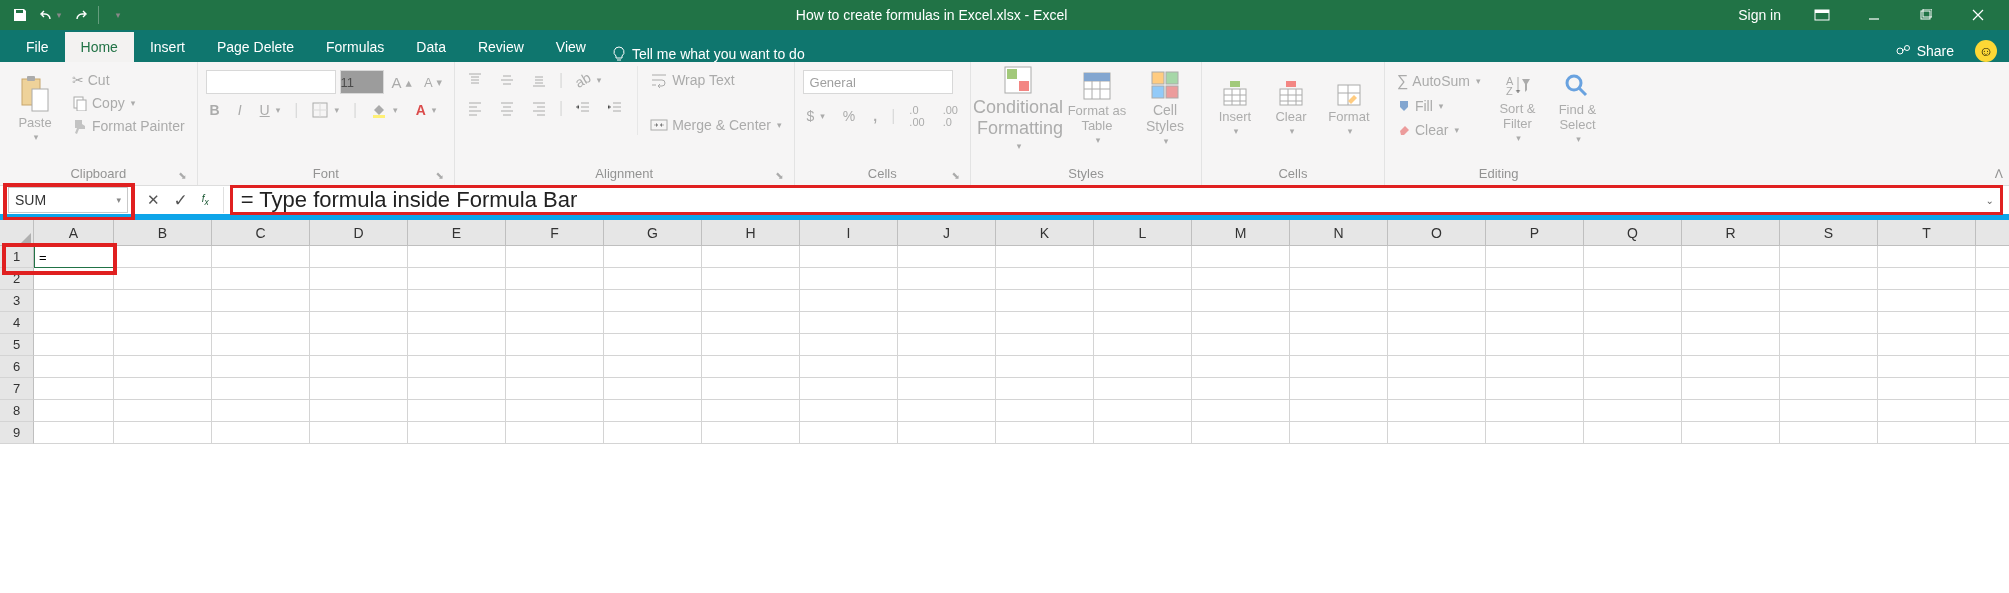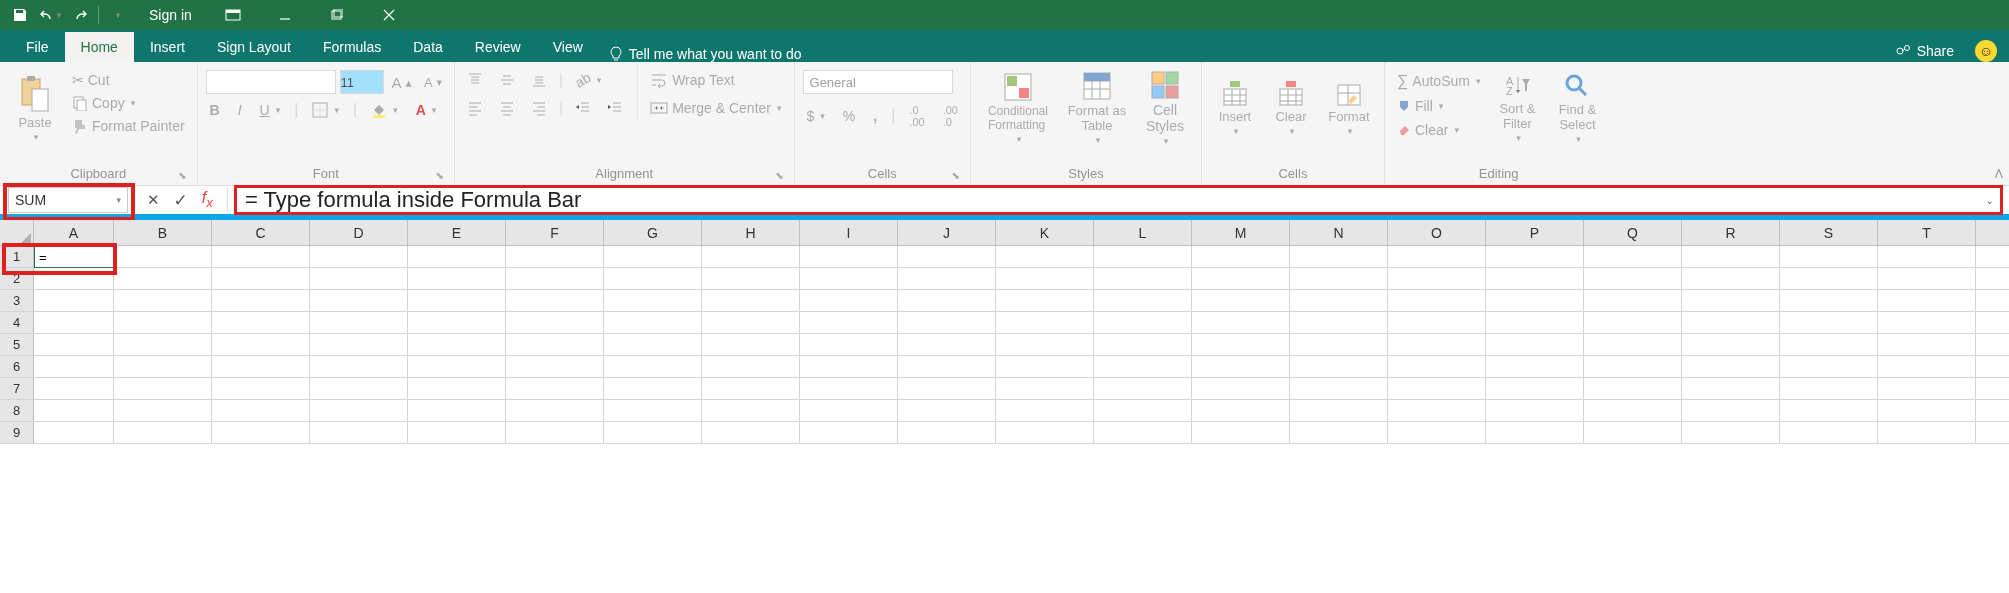--- a/index.html
+++ b/index.html
@@ -2,21 +2,21 @@
 <html><head>
 <meta charset="utf-8">
 <style>
 *{box-sizing:border-box;margin:0;padding:0;font-family:"Segoe UI",Arial,sans-serif}
 body{background:#fff;overflow:hidden;width:2009px}
 .titlebar{background:#217346;height:30px;display:flex;align-items:center;color:#fff;font-size:13px}
 .qat{display:flex;align-items:center;padding:0 6px;gap:2px}
 .qat-btn{width:28px;height:26px;display:flex;align-items:center;justify-content:center;color:#fff}
 .qat-sep{width:1px;height:18px;background:rgba(255,255,255,.3);margin:0 2px}
 .title-center{flex:1;text-align:center;font-size:14px}
-.title-right{display:flex;align-items:center;gap:6px;padding-right:0}
+.title-right{display:flex;align-items:center;gap:6px;padding-right:8px}
 .tr-btn{width:46px;height:30px;display:flex;align-items:center;justify-content:center;font-size:14px}
 .signin{padding:0 12px;font-size:14px}
 
 .tabs{background:#0f766e;height:32px;display:flex;align-items:flex-end;padding-left:10px}
 .tab{padding:7px 16px;color:#fff;font-size:14px;cursor:pointer}
 .tab.active{background:#f3f2f1;color:#217346}
 .tellme{display:flex;align-items:center;color:#fff;padding:0 10px;gap:6px;font-size:14px}
 .tabs-right{margin-left:auto;display:flex;align-items:center;padding-right:12px;gap:21px}
 .share{display:flex;align-items:center;gap:4px;color:#fff;font-size:14px}
 .smiley{width:22px;height:22px;border-radius:50%;background:#fdd835;display:flex;align-items:center;justify-content:center;font-size:14px}
@@ -28,21 +28,21 @@
 .dlg-launcher{position:absolute;right:2px;bottom:2px;font-size:10px;color:#888}
 
 .big-btn{display:flex;flex-direction:column;align-items:center;justify-content:center;width:54px;height:84px;font-size:13px;gap:2px}
 .stack{display:flex;flex-direction:column;gap:3px;padding-top:4px}
 .row{display:flex;align-items:center;gap:4px}
 .small-btn{display:flex;align-items:center;gap:4px;font-size:14px;padding:2px 4px;color:#888}
 .ico{display:inline-flex;align-items:center;justify-content:center}
 .dd{font-size:9px;color:#888;margin-left:2px}
 
 .font-name{width:130px;height:24px;border:1px solid #c8c8c8;background:#fff;font-size:13px;padding:0 4px}
-.font-size{width:44px;height:24px;border:1px solid #c8c8c8;background:#7dd3fc;font-size:13px;padding:0 0}
+.font-size{width:44px;height:24px;border:1px solid #c8c8c8;background:#737373;font-size:13px;padding:0 0}
 .num-format{width:150px;height:24px;border:1px solid #c8c8c8;background:#fff;font-size:13px;padding:0 6px;color:#777}
 
 .collapse-ribbon{position:absolute;right:6px;bottom:4px;font-size:12px;color:#666}
 
 .fbar-row{height:34px;display:flex;align-items:center;border-bottom:6px solid #0ea5e9;background:#fff}
 .namebox{width:120px;height:26px;border:1px solid #c8c8c8;margin:0 4px 0 8px;display:flex;align-items:center;padding:0 6px;font-size:14px;color:#333;justify-content:space-between}
 .fb-btns{display:flex;align-items:center;gap:14px;padding:0 14px;color:#666;border-left:1px solid #e0e0e0;border-right:1px solid #e0e0e0;height:26px}
 .formula-bar{flex:1;height:30px;border:3px solid #e02020;margin:0 6px;display:flex;align-items:center;padding:0 8px;font-size:22px;color:#222;position:relative}
 .fbar-expand{position:absolute;right:6px;font-size:10px;color:#666}
 
@@ -89,20 +89,21 @@
           <svg width="16" height="16" viewBox="0 0 16 16">
             <path fill="none" stroke="#fff" stroke-width="1.4" d="M5 12a5 5 0 0 1 5-5h3m-2-3 3 3-3 3"></path>
           </svg>
         </span>
       </div>
     <div class="qat-sep"></div>
     <div class="qat-btn">
         <span class="dd">▾</span>
       </div>
   </div>
+  <div class="title-center">How to create formulas in Excel.xlsx - Excel</div>
   <div class="title-right">
     <div class="signin">Sign in</div>
     <div class="tr-btn">
         <svg width="16" height="12" viewBox="0 0 16 12">
           <rect x="1" y="1" width="14" height="10" fill="none" stroke="#fff"></rect>
           <rect x="1" y="1" width="14" height="3" fill="#fff"></rect>
         </svg>
       </div>
     <div class="tr-btn">
         <svg width="12" height="12">
@@ -120,21 +121,21 @@
           <path stroke="#fff" stroke-width="1.2" d="M1 1l10 10M11 1L1 11"></path>
         </svg>
       </div>
   </div>
 </div>
 
 <div class="tabs">
   <div class="tab">File</div>
   <div class="tab active">Home</div>
   <div class="tab">Insert</div>
-  <div class="tab">Sign Layout</div>
+  <div class="tab">Page Delete</div>
   <div class="tab">Formulas</div>
   <div class="tab">Data</div>
   <div class="tab">Review</div>
   <div class="tab">View</div>
   <div class="tellme">
     <span class="ico">
         <svg width="14" height="16" viewBox="0 0 14 16">
           <path fill="none" stroke="#fff" d="M7 1a5 5 0 0 0-3 9v2h6v-2a5 5 0 0 0-3-9zM5 14h4"></path>
         </svg>
       </span>
@@ -297,21 +298,21 @@
                 <path stroke="#888" d="M6 3h8M6 7h8M6 11h8M4 5l-3 2 3 2"></path>
               </svg>
             </div>
           <div class="small-btn">
               <svg width="16" height="16">
                 <path stroke="#888" d="M6 3h8M6 7h8M6 11h8M1 5l3 2-3 2"></path>
               </svg>
             </div>
         </div>
       </div>
-      <div class="stack" style="gap:8px;padding-left:8px;border-left:1px solid #ddd;margin-left:4px">
+      <div class="stack" style="gap:25px;padding-left:8px;border-left:1px solid #ddd;margin-left:4px">
         <div class="small-btn">
             <span class="ico">
               <svg width="18" height="16">
                 <path stroke="#888" fill="none" d="M2 3h14M2 8h10a3 3 0 0 1 0 6h-3m1-2-2 2 2 2M2 13h4"></path>
               </svg>
             </span>
             <span>Wrap Text</span>
           </div>
         <div class="small-btn">
             <span class="ico">
@@ -350,21 +351,21 @@
   <div class="group">
     <div class="group-body">
       <div class="big-btn" style="width:78px">
         <span class="ico">
             <svg width="30" height="30">
               <rect x="2" y="2" width="26" height="26" fill="#fff" stroke="#888"></rect>
               <rect x="4" y="4" width="10" height="10" fill="#7cb342"></rect>
               <rect x="16" y="16" width="10" height="10" fill="#ef5350"></rect>
             </svg>
           </span>
-        <span style="white-space:pre;text-align:left;font-size:12px">Conditional
+        <span style="white-space:pre;text-align:right;font-size:18px">Conditional
 Formatting</span>
           <span class="dd">▾</span>
       </div>
       <div class="big-btn" style="width:68px">
         <span class="ico">
             <svg width="30" height="30">
               <rect x="2" y="2" width="26" height="26" fill="#fff" stroke="#888"></rect>
               <path stroke="#888" d="M2 10h26M2 18h26M10 2v26M18 2v26"></path>
               <rect x="2" y="2" width="26" height="8" fill="#4f81bd"></rect>
             </svg>
@@ -489,21 +490,21 @@
 
 <div class="fbar-row" style="position:relative">
   <div class="hl-namebox" style="left:3px;top:-3px;width:132px;height:38px"></div>
   <div class="namebox">
     <span>SUM</span>
     <span class="dd">▾</span>
   </div>
   <div class="fb-btns">
     <span style="font-size:15px;color:#555">✕</span>
     <span style="font-size:17px;color:#555">✓</span>
-    <span style="font-style:italic;font-size:16px;color:#ef4444">f<sub>x</sub></span>
+    <span style="font-style:italic;font-size:10px;color:#14532d">f<sub>x</sub></span>
   </div>
   <div class="formula-bar">
     <span>= Type formula inside Formula Bar</span>
     <span class="fbar-expand">⌄</span>
   </div>
 </div>
 
 <div style="position:relative">
 <div class="grid-area">
   <div style="display:flex;flex-direction:column">

